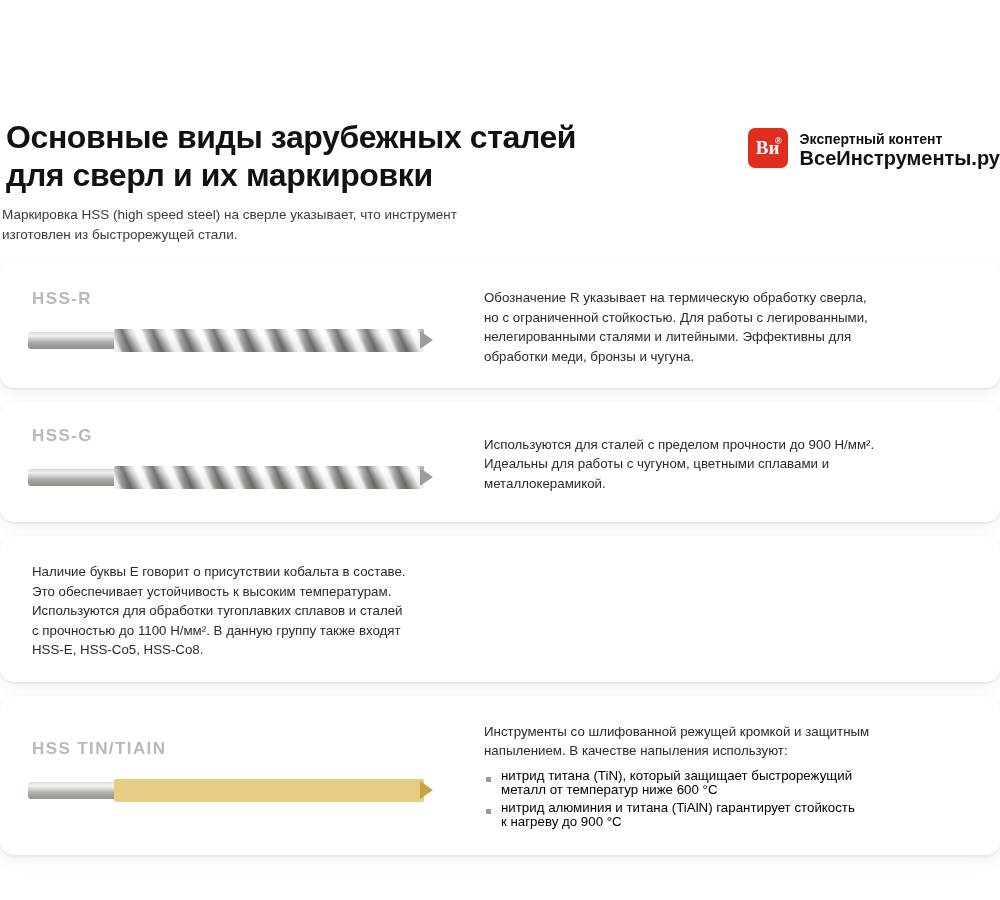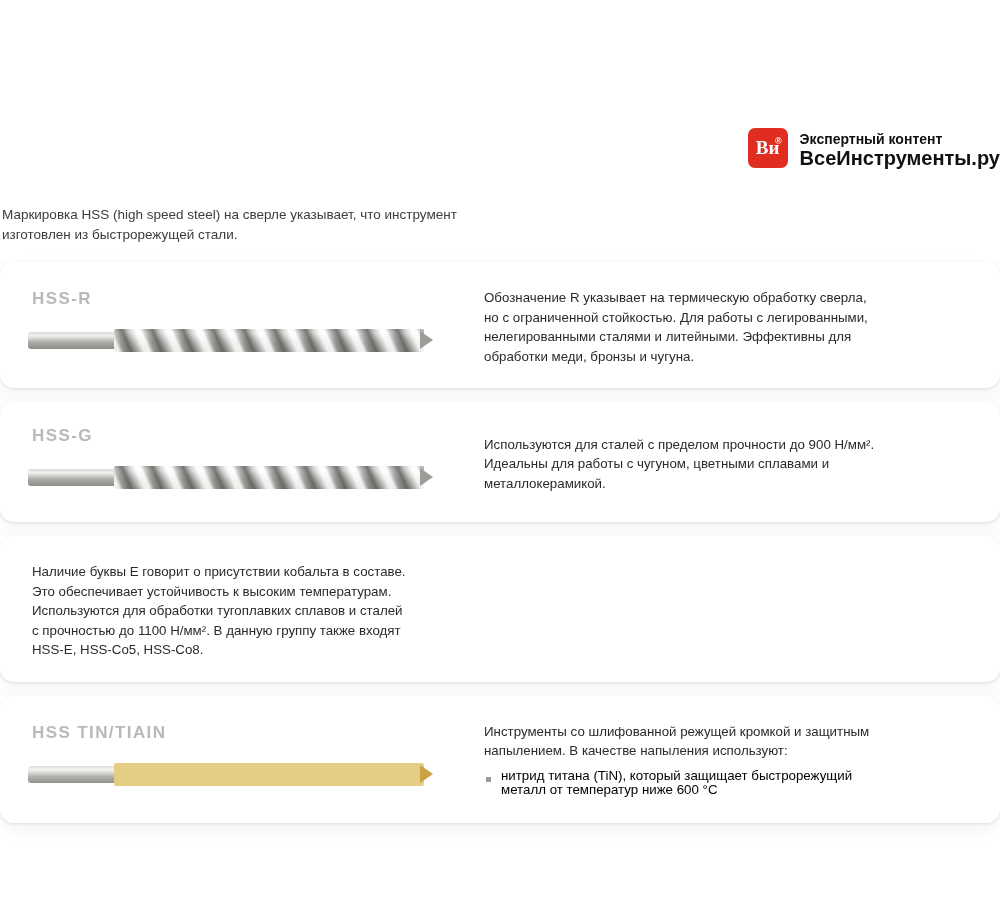--- a/index.html
+++ b/index.html
@@ -248,20 +248,22 @@
     background-color: #e6cd85;
   }
   .tin .tip { border-left: 13px solid #c9a341; }
 </style>
 </head>
 <body>
 
 <div class="page">
 
   <div class="header">
+    <div class="title">Основные виды зарубежных сталей
+для сверл и их маркировки</div>
     <div class="subtitle">Маркировка HSS (high speed steel) на сверле указывает, что инструмент
 изготовлен из быстрорежущей стали.</div>
 
     <div class="brand">
       <div class="brand-logo">
         <span>Ви</span>
         <span class="sup">®</span>
       </div>
       <div class="brand-text">
         <div class="brand-line1">Экспертный контент</div>
@@ -323,18 +325,20 @@
           <div class="flute"></div>
           <div class="tip"></div>
         </div>
       </div>
       <div class="card-right">
         <div class="desc">Инструменты со шлифованной режущей кромкой и защитным
 напылением. В качестве напыления используют:</div>
         <ul class="bullets">
           <li>нитрид титана (TiN), который защищает быстрорежущий
 металл от температур ниже 600 °C</li>
+          <li>нитрид алюминия и титана (TiAlN) гарантирует стойкость
+к нагреву до 900 °C</li>
         </ul>
       </div>
     </div>
 
   </div>
 </div>
 
 </body></html>

